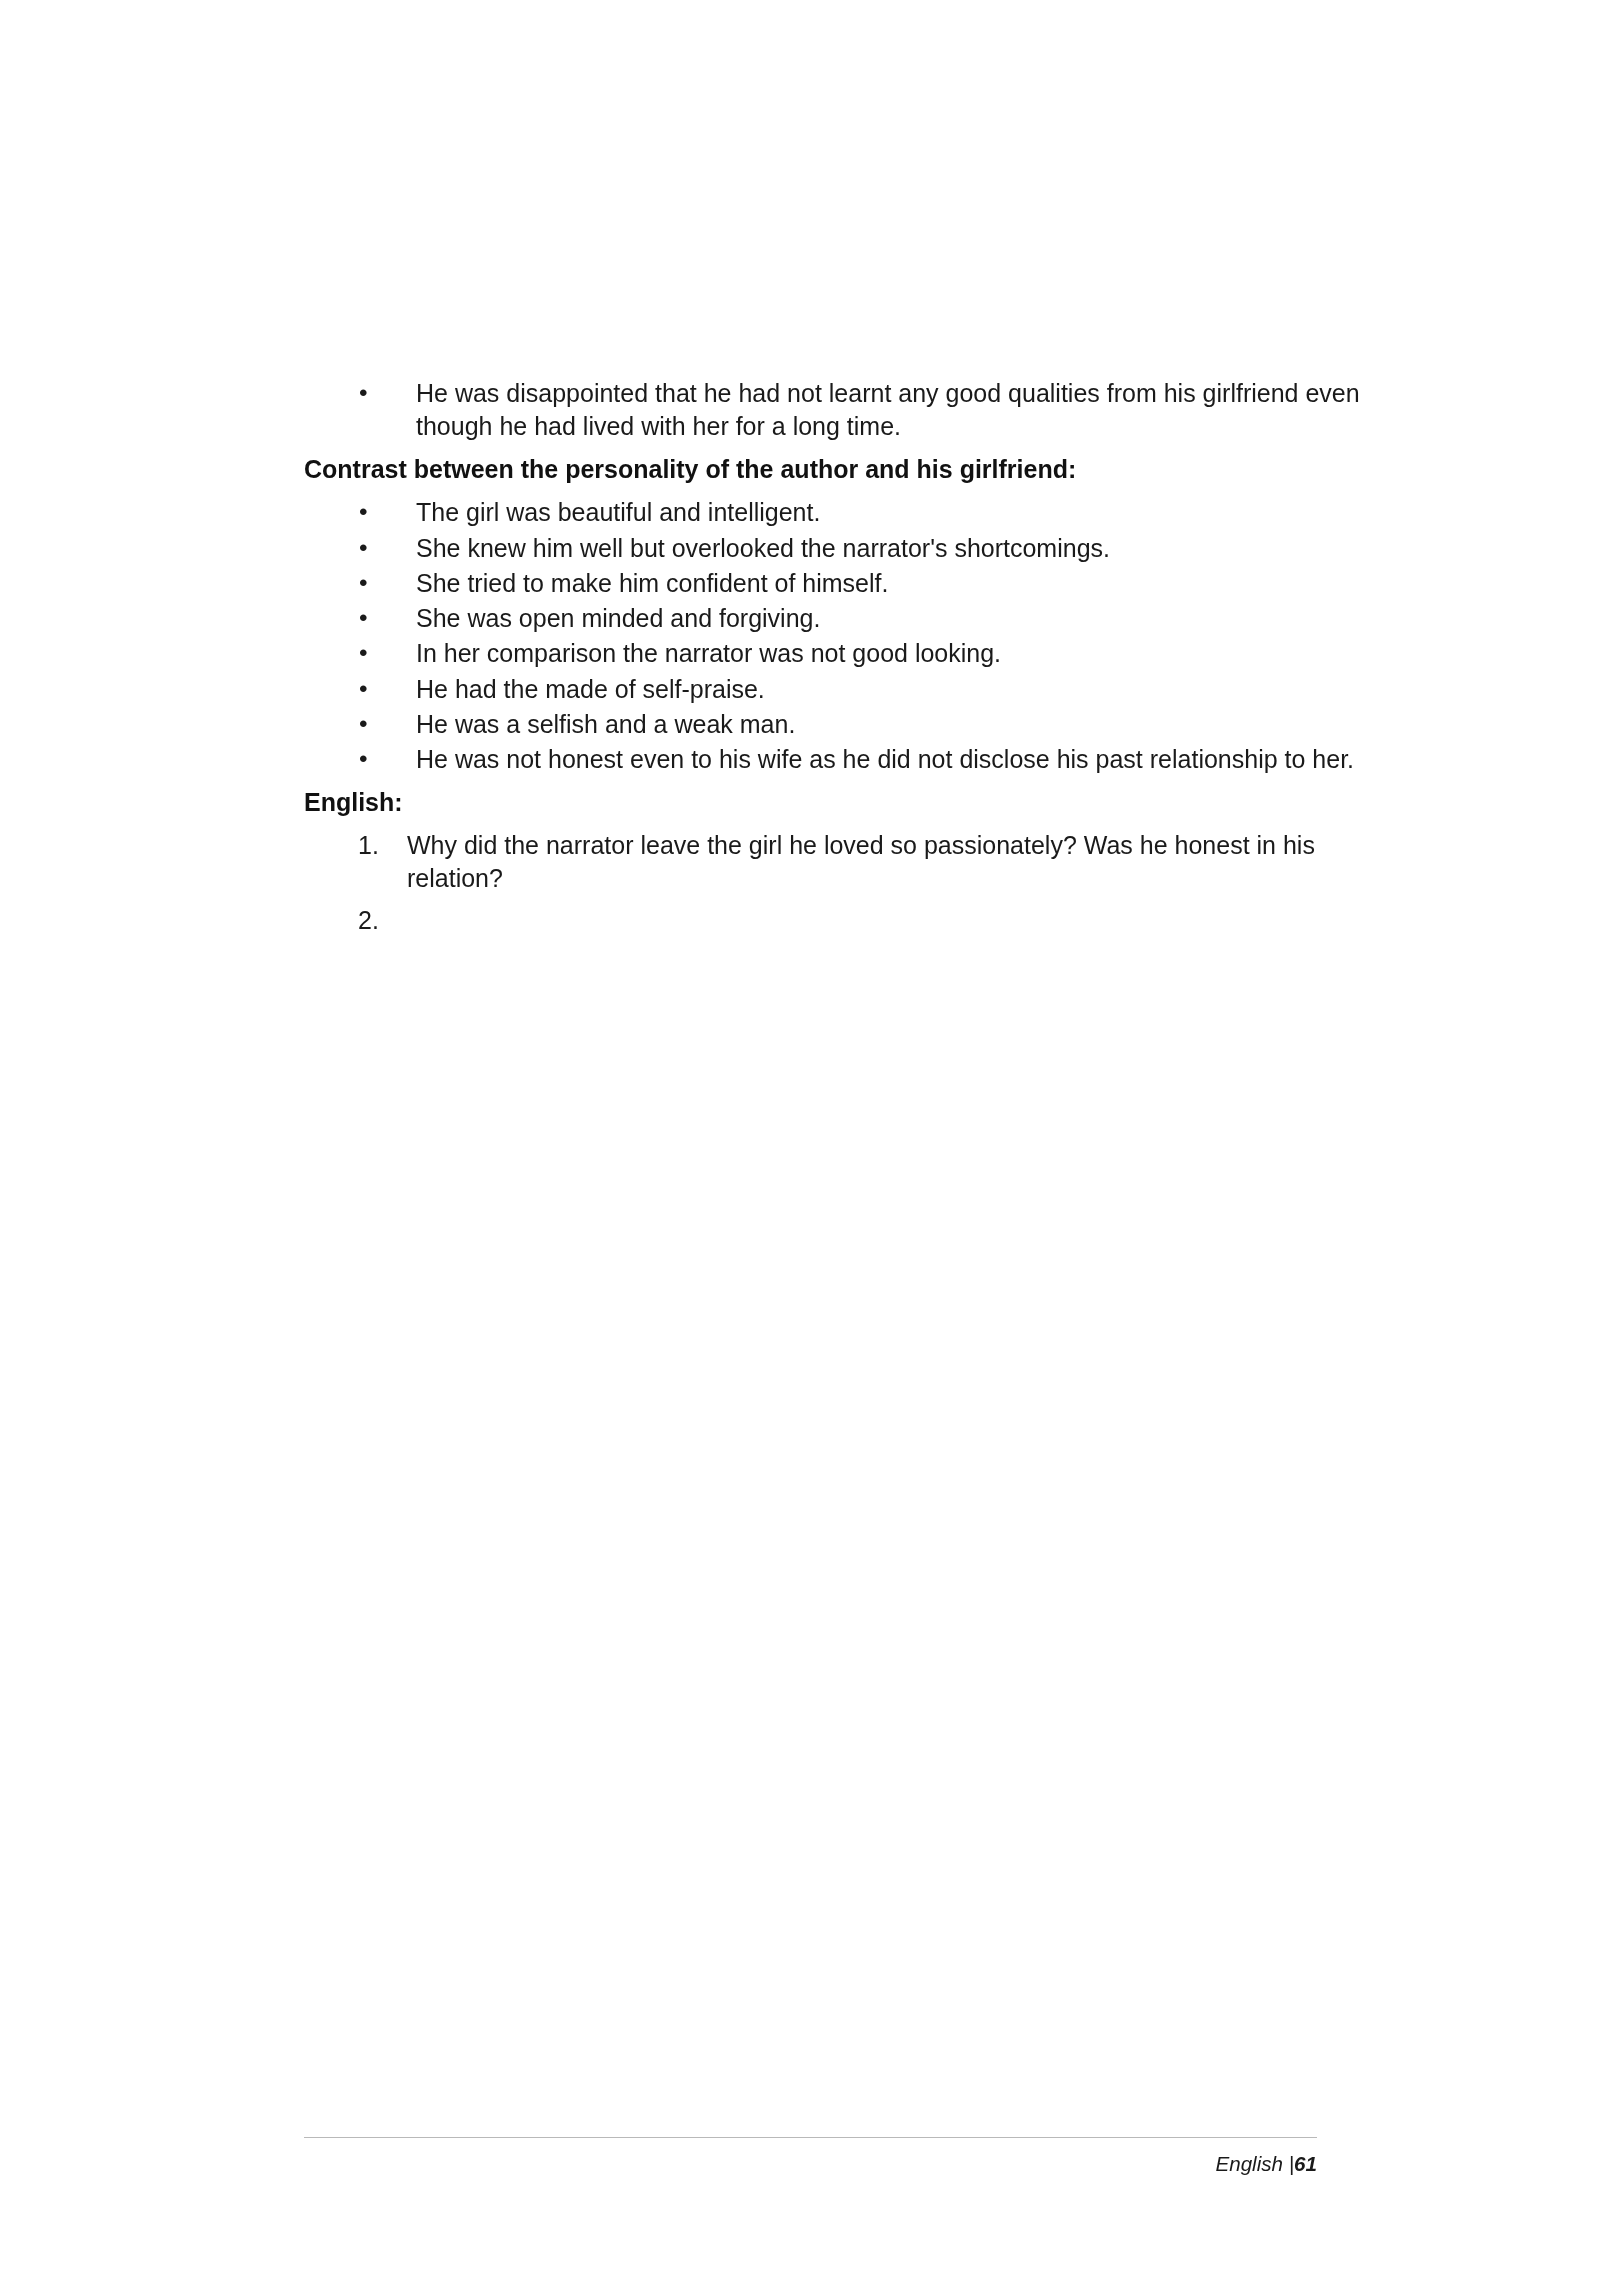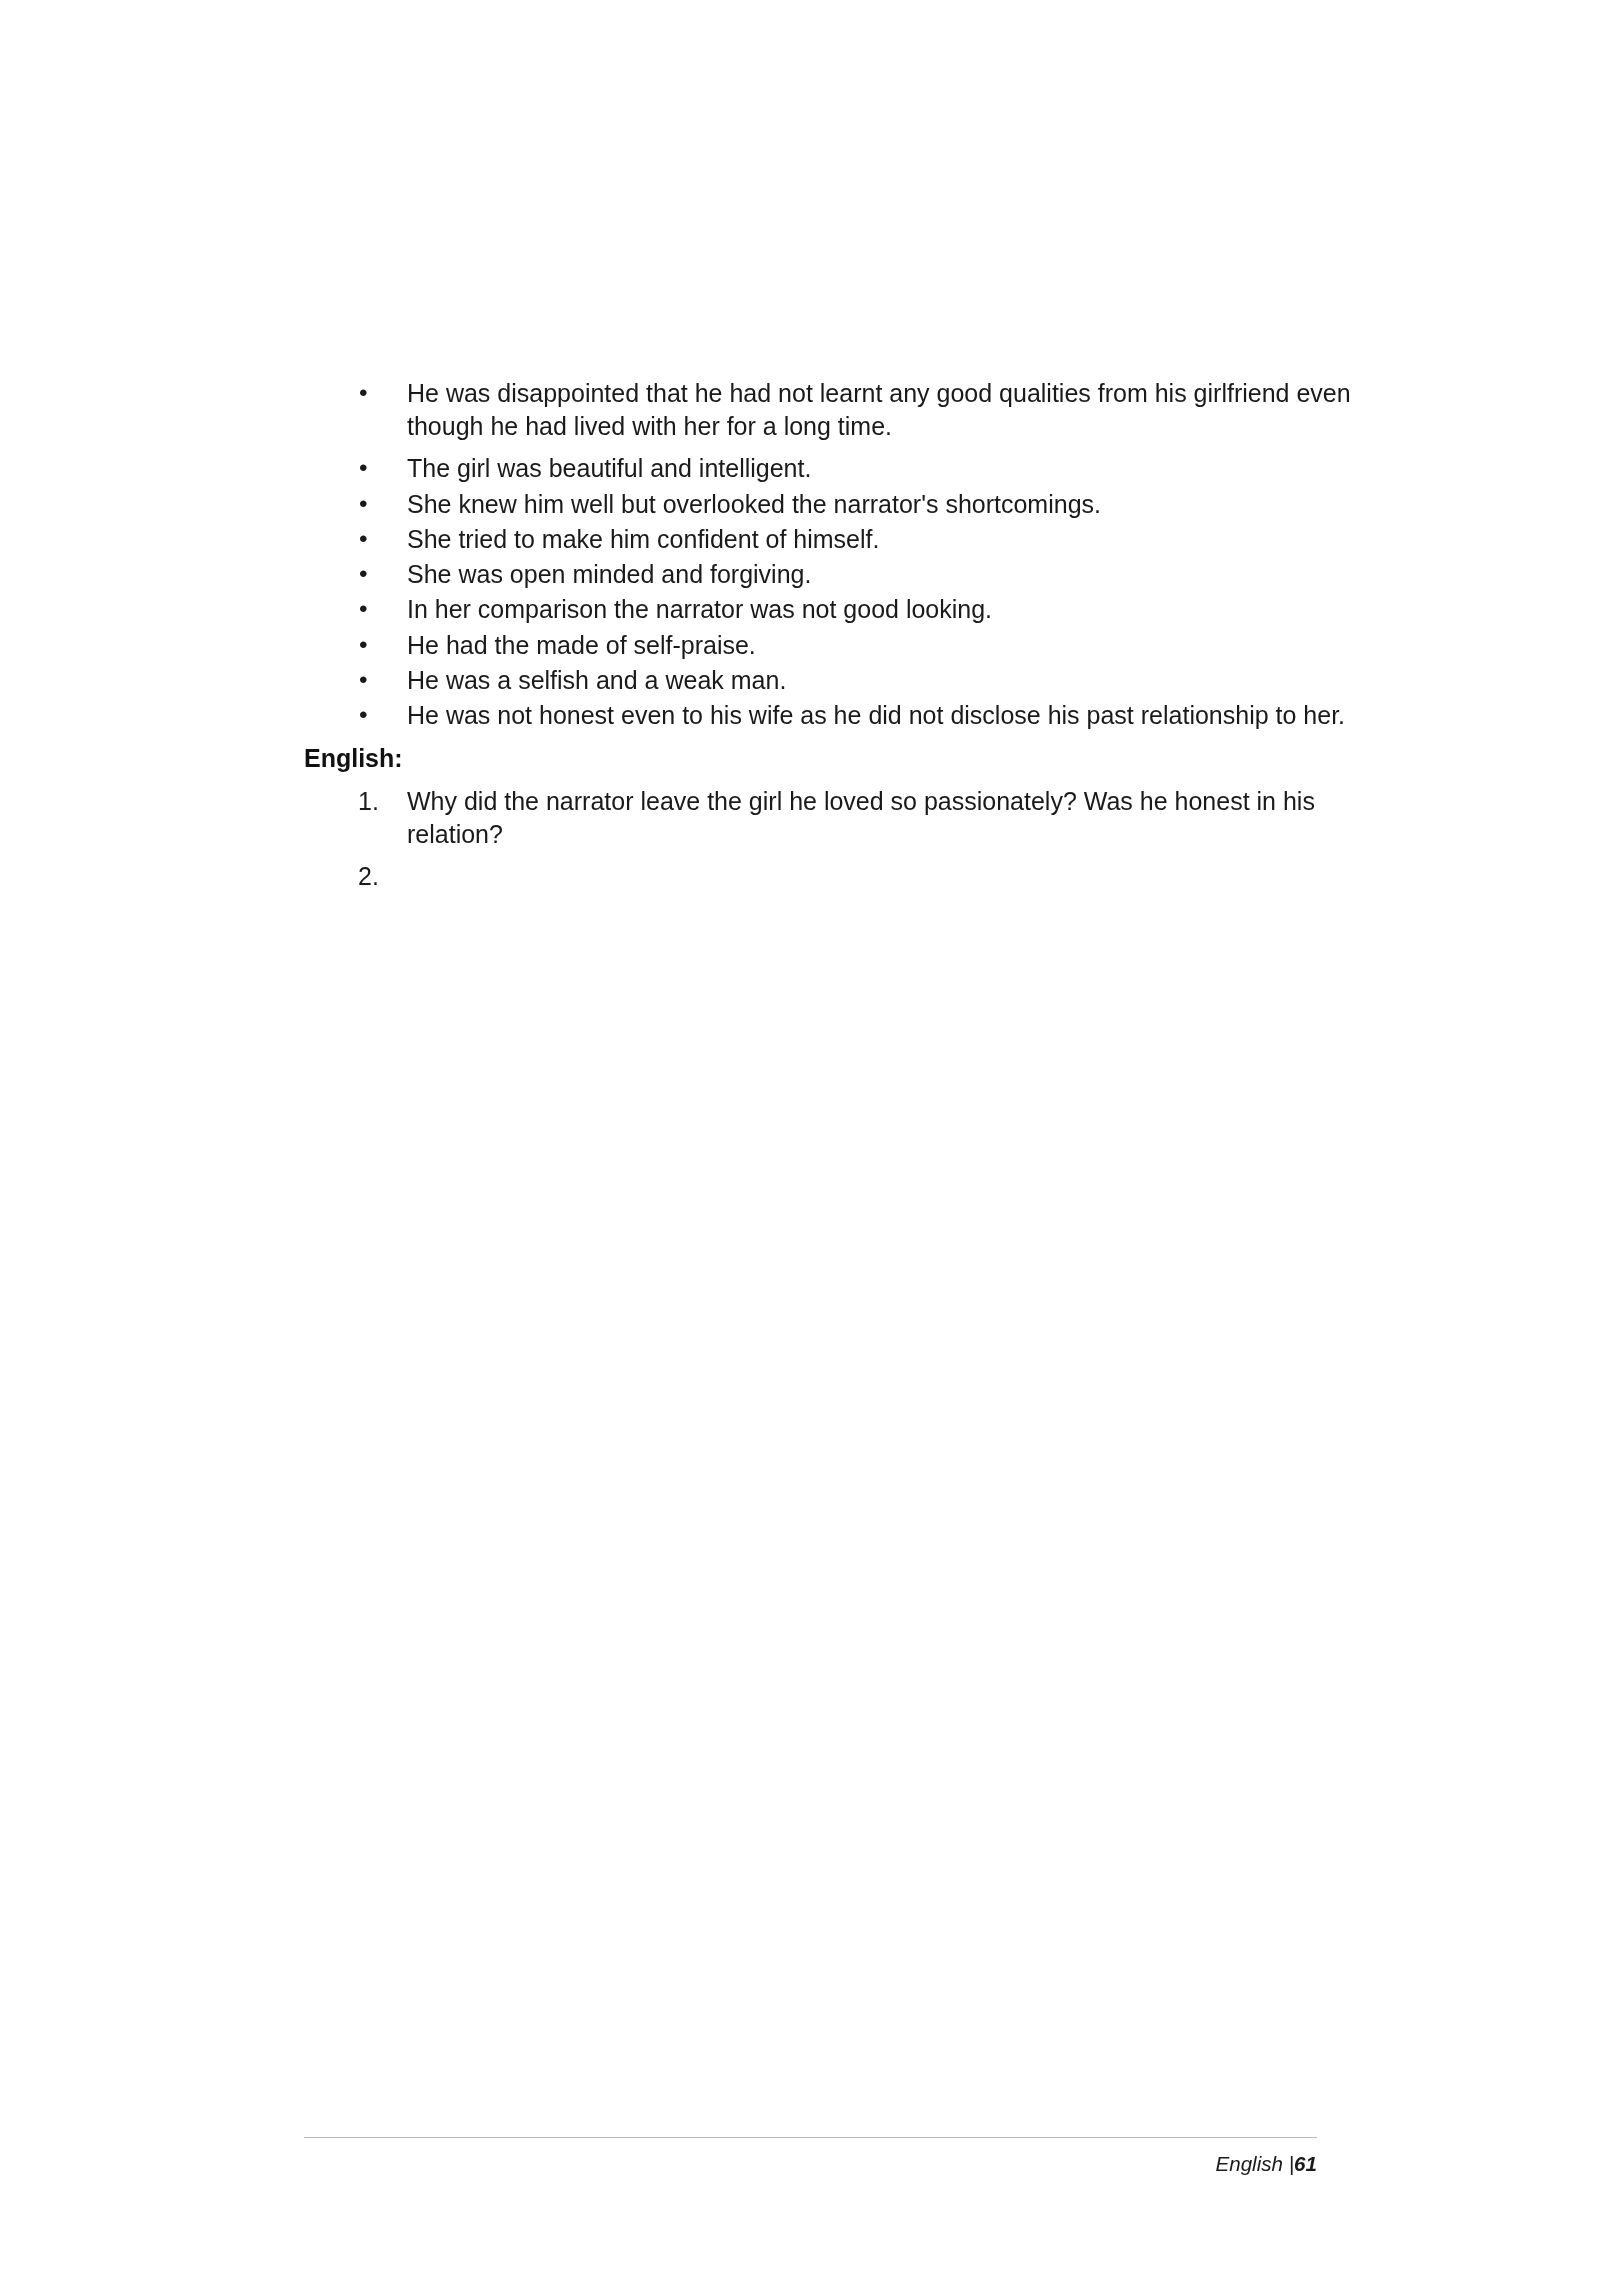--- a/index.html
+++ b/index.html
@@ -45,20 +45,21 @@
   .bullet-item .dot {
     position: absolute;
     left: 55px;
     top: 0;
     font-size: 24.5px;
     line-height: 1.33;
     color: #1a1a1a;
   }
   .bullet-item .txt {
     display: block;
+    margin-left: 9px;
   }
   .section-heading {
     font-size: 25px;
     font-weight: bold;
     line-height: 1.33;
     margin: 9.8px 0 9.8px 0;
     color: #111111;
   }
   .numbered-list {
     list-style: none;
@@ -114,20 +115,21 @@
 
   <div class="content">
 
     <ul class="bullet-list">
       <li class="bullet-item">
         <span class="dot">•</span>
         <span class="txt">He was disappointed that he had not learnt any good qualities from his girlfriend even though he had lived with her for a long time.</span>
       </li>
     </ul>
 
+    <div class="section-heading">Contrast between the personality of the author and his girlfriend:</div>
 
     <ul class="bullet-list">
       <li class="bullet-item tight">
         <span class="dot">•</span>
         <span class="txt">The girl was beautiful and intelligent.</span>
       </li>
       <li class="bullet-item tight">
         <span class="dot">•</span>
         <span class="txt">She knew him well but overlooked the narrator's shortcomings.</span>
       </li>

